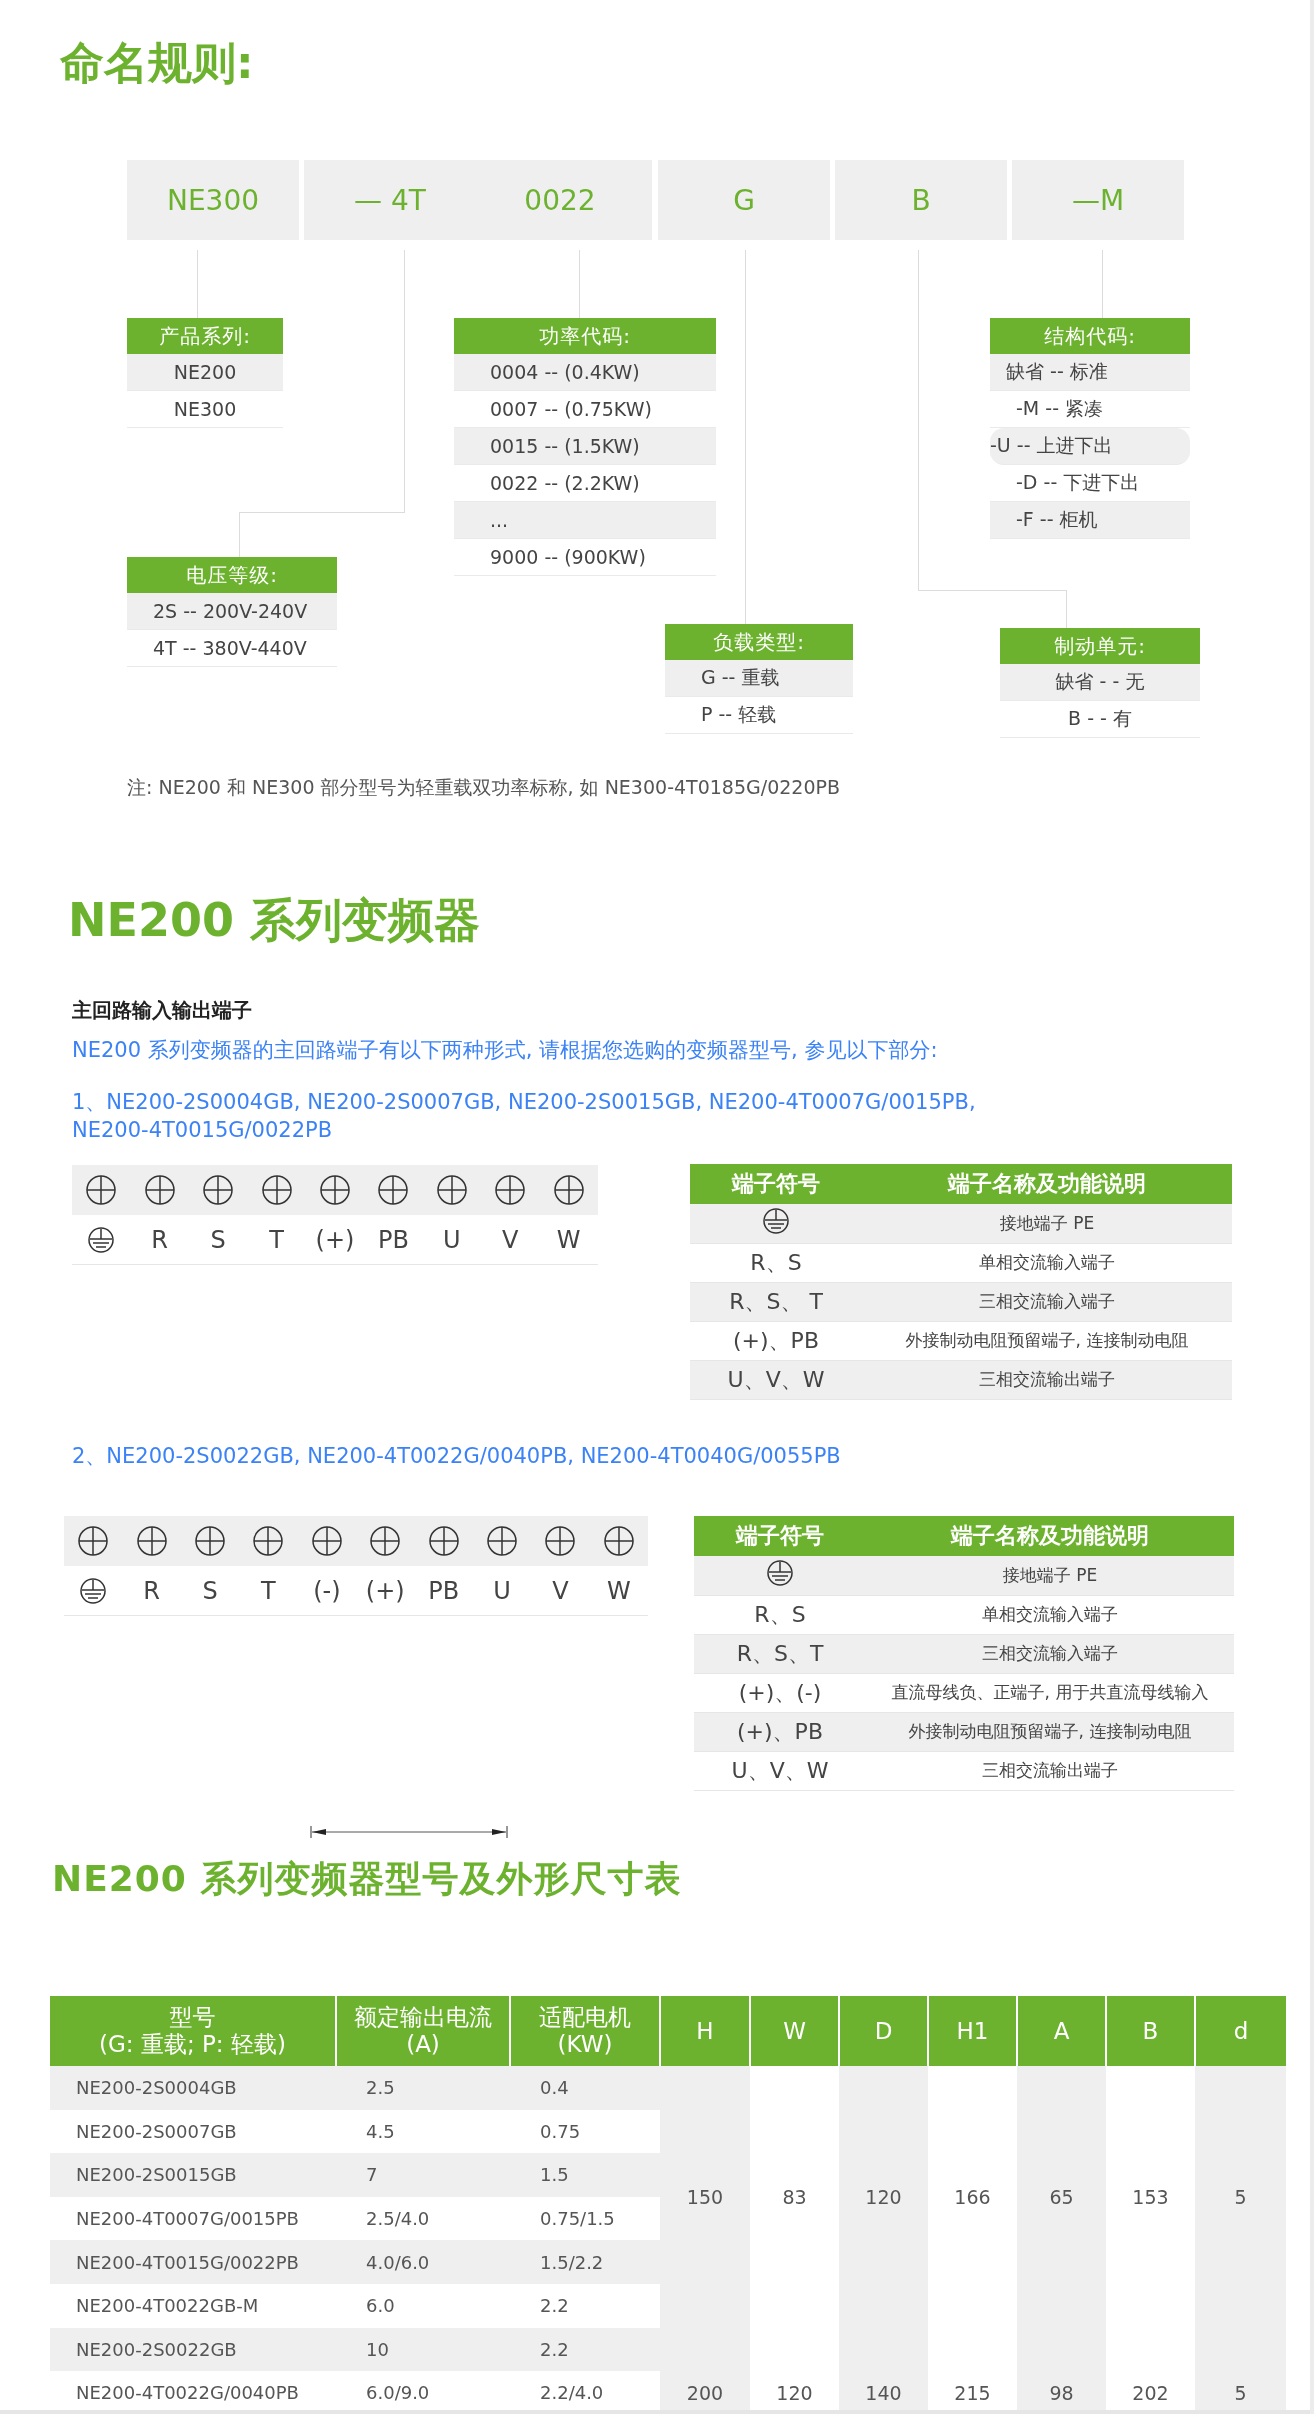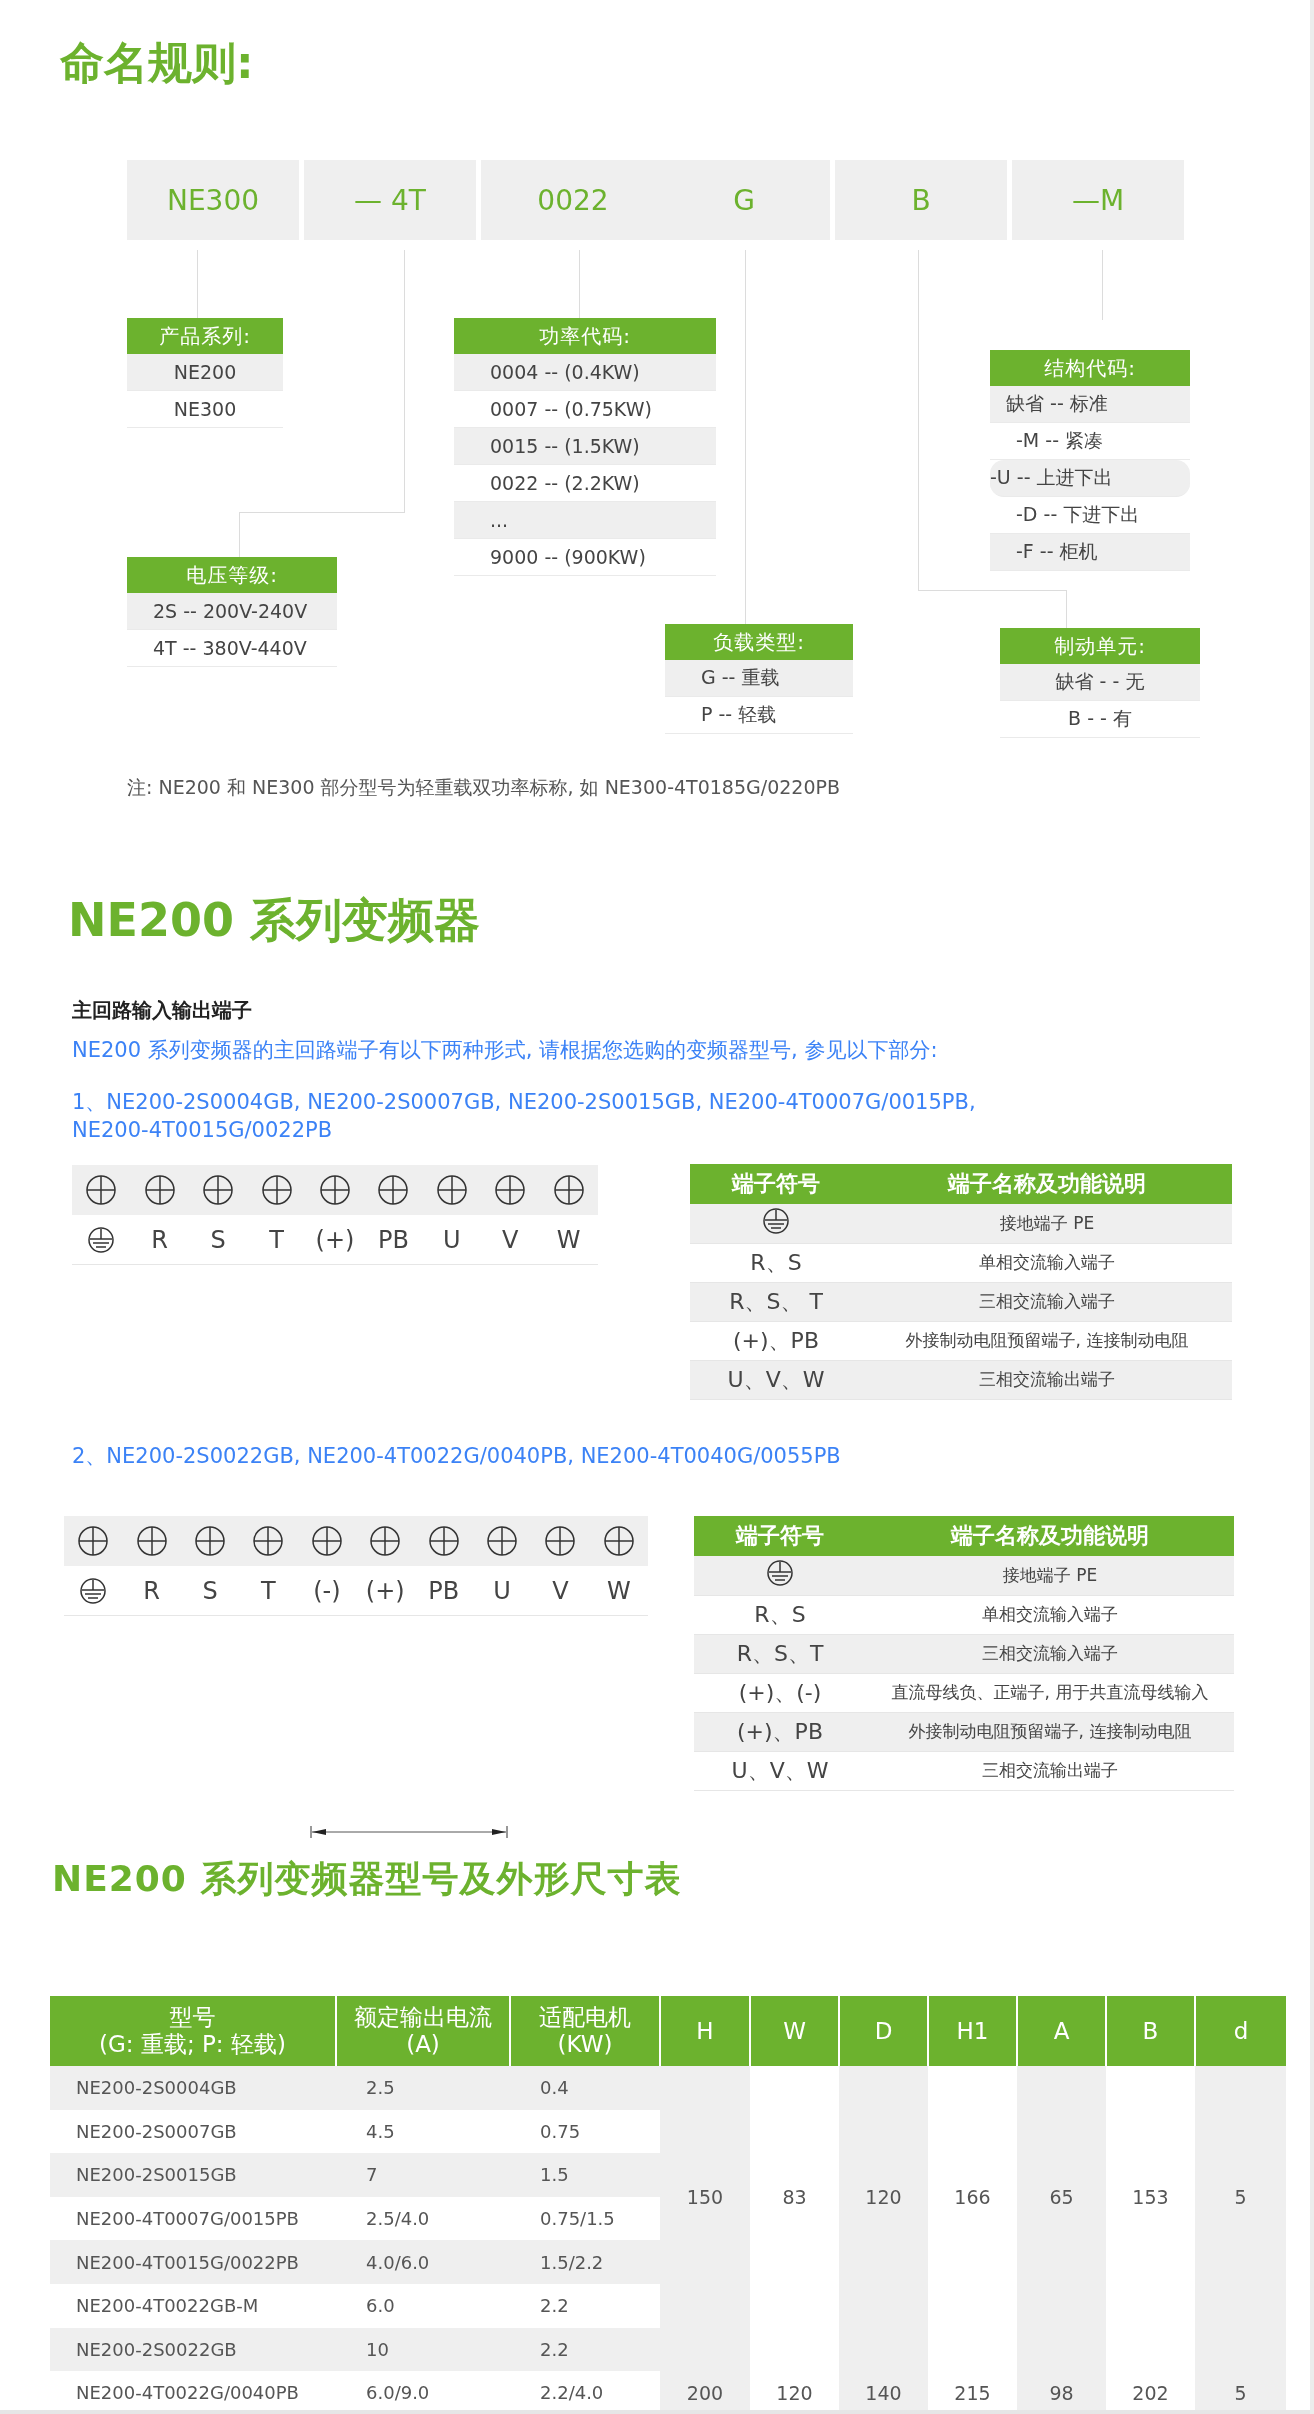--- a/index.html
+++ b/index.html
@@ -47,21 +47,21 @@
   .bottom-rule { position: absolute; left: 0; top: 2410px; width: 1314px; height: 4px; background: #e6e6e6; }
   .right-rule { position: absolute; left: 1310px; top: 0; width: 4px; height: 2414px; background: #ececec; }
 </style>
 </head>
 <body>
 
 <div class="abs h-title" style="left:60px; top:34px; font-size:44px;">命名规则:</div>
 
 <div class="code-box" style="left:127px; width:172px;">NE300</div>
 <div class="code-box" style="left:304px; width:172px;">— 4T</div>
-<div class="code-box" style="left:481px; width:184px;">0022</div>
+<div class="code-box" style="left:468px; width:184px;">0022</div>
 <div class="code-box" style="left:658px; width:172px;">G</div>
 <div class="code-box" style="left:835px; width:172px;">B</div>
 <div class="code-box" style="left:1012px; width:172px;">—M</div>
 
 <div class="vline" style="left:197px; top:250px; height:70px;"></div>
 <div class="vline" style="left:404px; top:250px; height:262px;"></div>
 <div class="hline" style="left:239px; top:512px; width:166px;"></div>
 <div class="vline" style="left:239px; top:512px; height:45px;"></div>
 <div class="vline" style="left:579px; top:250px; height:70px;"></div>
 <div class="vline" style="left:745px; top:250px; height:374px;"></div>
@@ -79,21 +79,21 @@
 <div class="legend" style="left:454px; top:318px; width:262px;">
   <div class="lh">功率代码:</div>
   <div class="lr alt pad">0004 -- (0.4KW)</div>
   <div class="lr pad">0007 -- (0.75KW)</div>
   <div class="lr alt pad">0015 -- (1.5KW)</div>
   <div class="lr pad">0022 -- (2.2KW)</div>
   <div class="lr alt pad">...</div>
   <div class="lr pad">9000 -- (900KW)</div>
 </div>
 
-<div class="legend" style="left:990px; top:318px; width:200px;margin-top:32px;">
+<div class="legend" style="left:990px; top:318px; width:200px;">
   <div class="lh">结构代码:</div>
   <div class="lr alt" style="padding-left:16px;">缺省  --  标准</div>
   <div class="lr" style="padding-left:26px;">-M  --  紧凑</div>
   <div class="lr alt" style="border-radius:14px;">-U  --  上进下出</div>
   <div class="lr" style="padding-left:26px;">-D  --  下进下出</div>
   <div class="lr alt" style="padding-left:26px;">-F   --  柜机</div>
 </div>
 
 <div class="legend" style="left:127px; top:557px; width:210px;">
   <div class="lh">电压等级:</div>

